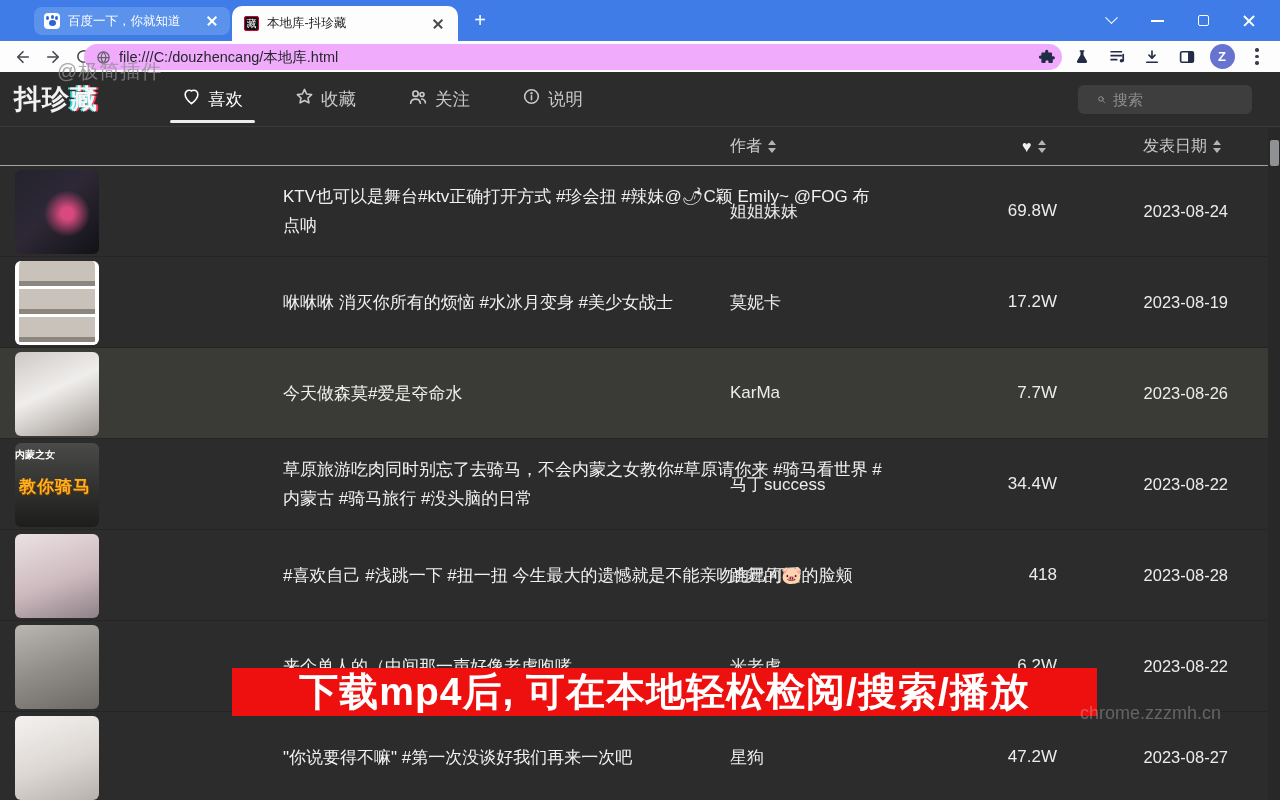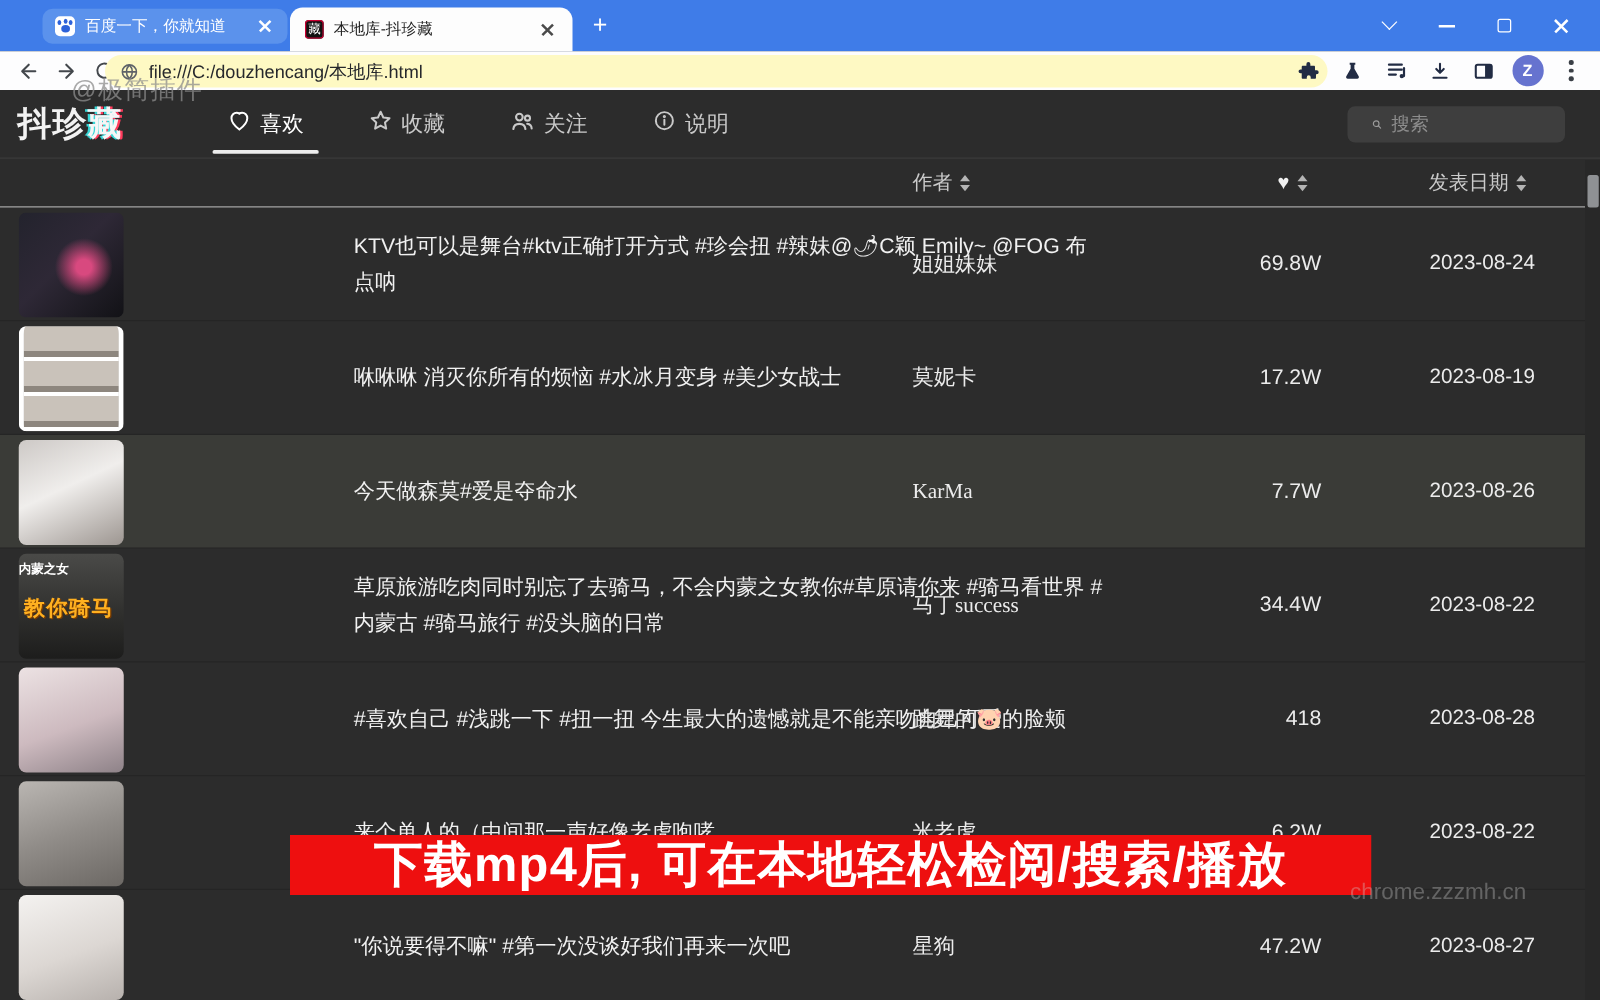--- a/index.html
+++ b/index.html
@@ -41,21 +41,21 @@
   .closex { position:relative; width:16px; height:16px; }
   .closex::before,.closex::after { content:""; position:absolute; left:1px; top:7px;
       width:14px; height:1.7px; background:#fff; }
   .closex::before{ transform:rotate(45deg);} .closex::after{ transform:rotate(-45deg);}
 
   .toolbar { position:absolute; left:0; top:41px; width:1280px; height:31px; background:#fdfdfe;
              display:flex; align-items:center; }
   .navbtn { width:30px; height:28px; display:flex; align-items:center; justify-content:center; }
   .navbtn svg { display:block; }
   .addressbar { position:absolute; left:84px; top:44px; width:978px; height:26px; border-radius:13px;
-                background:#fef9c3; display:flex; align-items:center; padding:0 12px; gap:8px; }
+                background:#f0abfc; display:flex; align-items:center; padding:0 12px; gap:8px; }
   .addressbar .url { color:#26282c; font-size:14.5px; white-space:nowrap; }
   .ext-icons { position:absolute; right:10px; top:41px; height:31px; display:flex;
                align-items:center; gap:9px; }
   .ext-icons .ibtn { width:26px; height:26px; display:flex; align-items:center; justify-content:center; }
   .avatar { width:25px; height:25px; border-radius:50%; background:#6673cf; color:#fff;
             font-size:13px; line-height:25px; text-align:center; font-weight:700; }
   .dots { display:flex; flex-direction:column; gap:3px; }
   .dots i { width:3.4px; height:3.4px; border-radius:50%; background:#3a3f46; }
 
   
@@ -88,21 +88,21 @@
   .heart-glyph { font-size:16px; color:#f0f0f0; }
 
   .rows { position:absolute; left:0; top:94px; width:1280px; height:634px; overflow:hidden; }
   .vrow { position:relative; width:1280px; height:91px; border-bottom:1px solid #252525; cursor:pointer; }
   .vrow.hl { background:#3a3b37; }
   .thumb { position:absolute; left:15px; top:3.5px; width:84px; height:84px; border-radius:6px;
            overflow:hidden; }
   .vtitle { position:absolute; left:283px; top:50%; transform:translateY(-50%); width:600px;
             color:#f1f1f1; font-size:17px; line-height:29px; }
   .vauthor { position:absolute; left:730px; top:50%; transform:translateY(-50%);
-             color:#ececec; font-size:17px; white-space:nowrap;font-family:Liberation Serif, serif; }
+             color:#ececec; font-size:17px; white-space:nowrap; }
   .vlikes { position:absolute; left:930px; top:50%; transform:translateY(-50%); width:127px;
             text-align:right; color:#ececec; font-size:17px; }
   .vdate { position:absolute; left:1128px; top:50%; transform:translateY(-50%); width:100px;
            text-align:right; color:#ececec; font-size:16.5px; }
 
   
   .t-ktv   { background:radial-gradient(circle at 62% 52%, #d8497f 0 9%, rgba(216,73,127,0) 34%),
              linear-gradient(135deg,#23232d 0%,#2e2836 45%,#121216 100%); }
   .t-strip { background:repeating-linear-gradient(180deg,#c9c2ba 0 20px,#8d867e 20px 25px,#ffffff 25px 28px);
              border-left:4px solid #fff; border-right:4px solid #fff; background-color:#bbb; }

